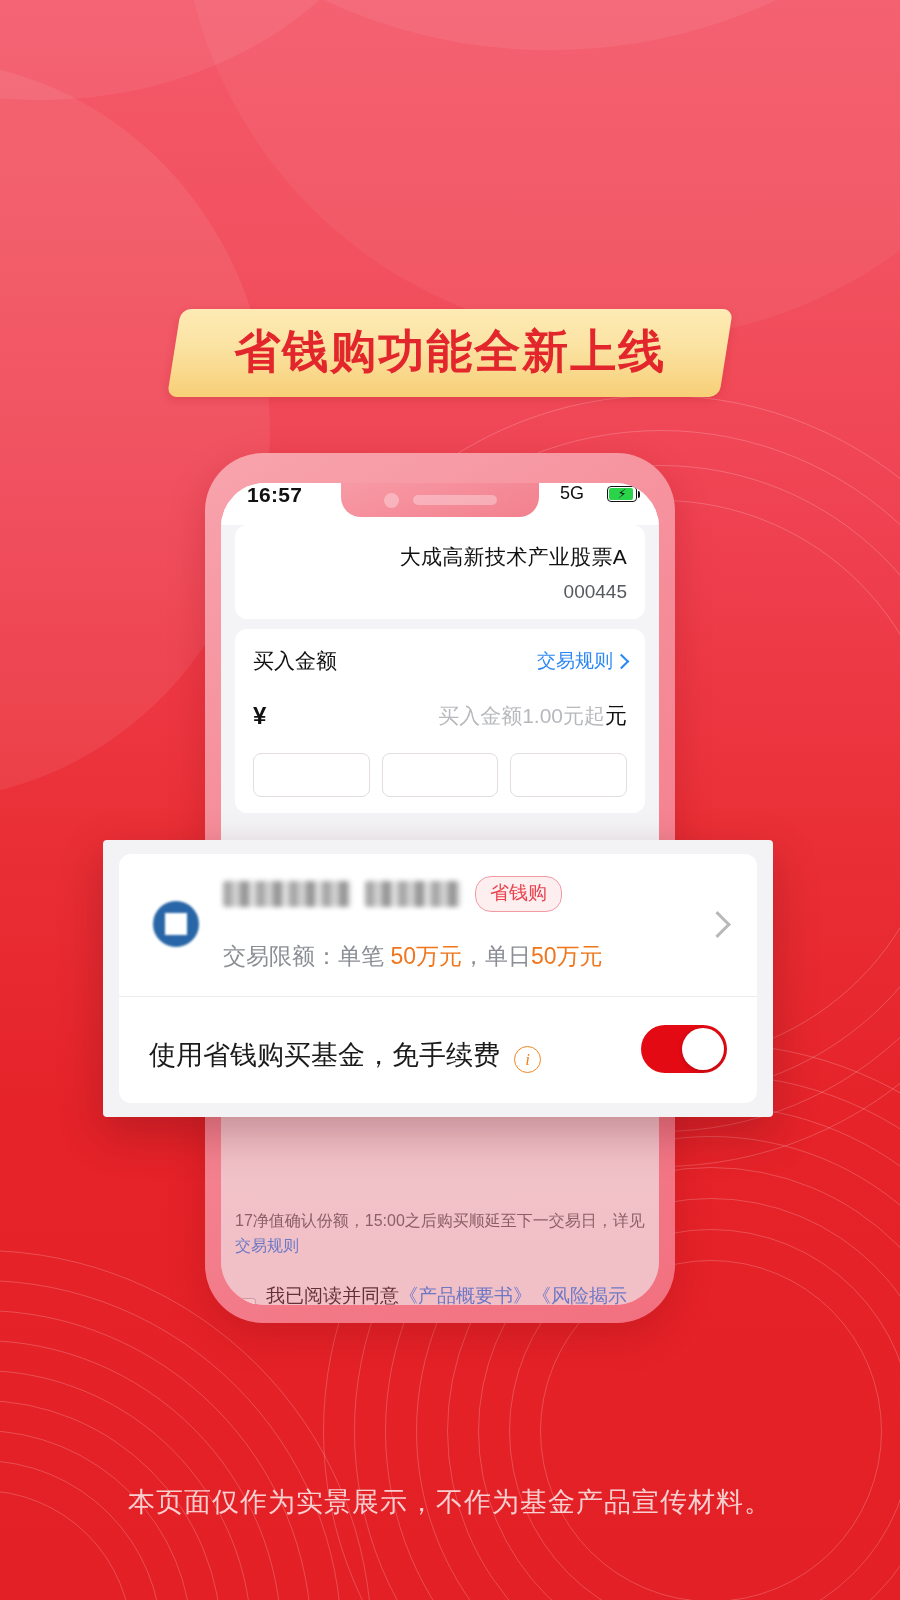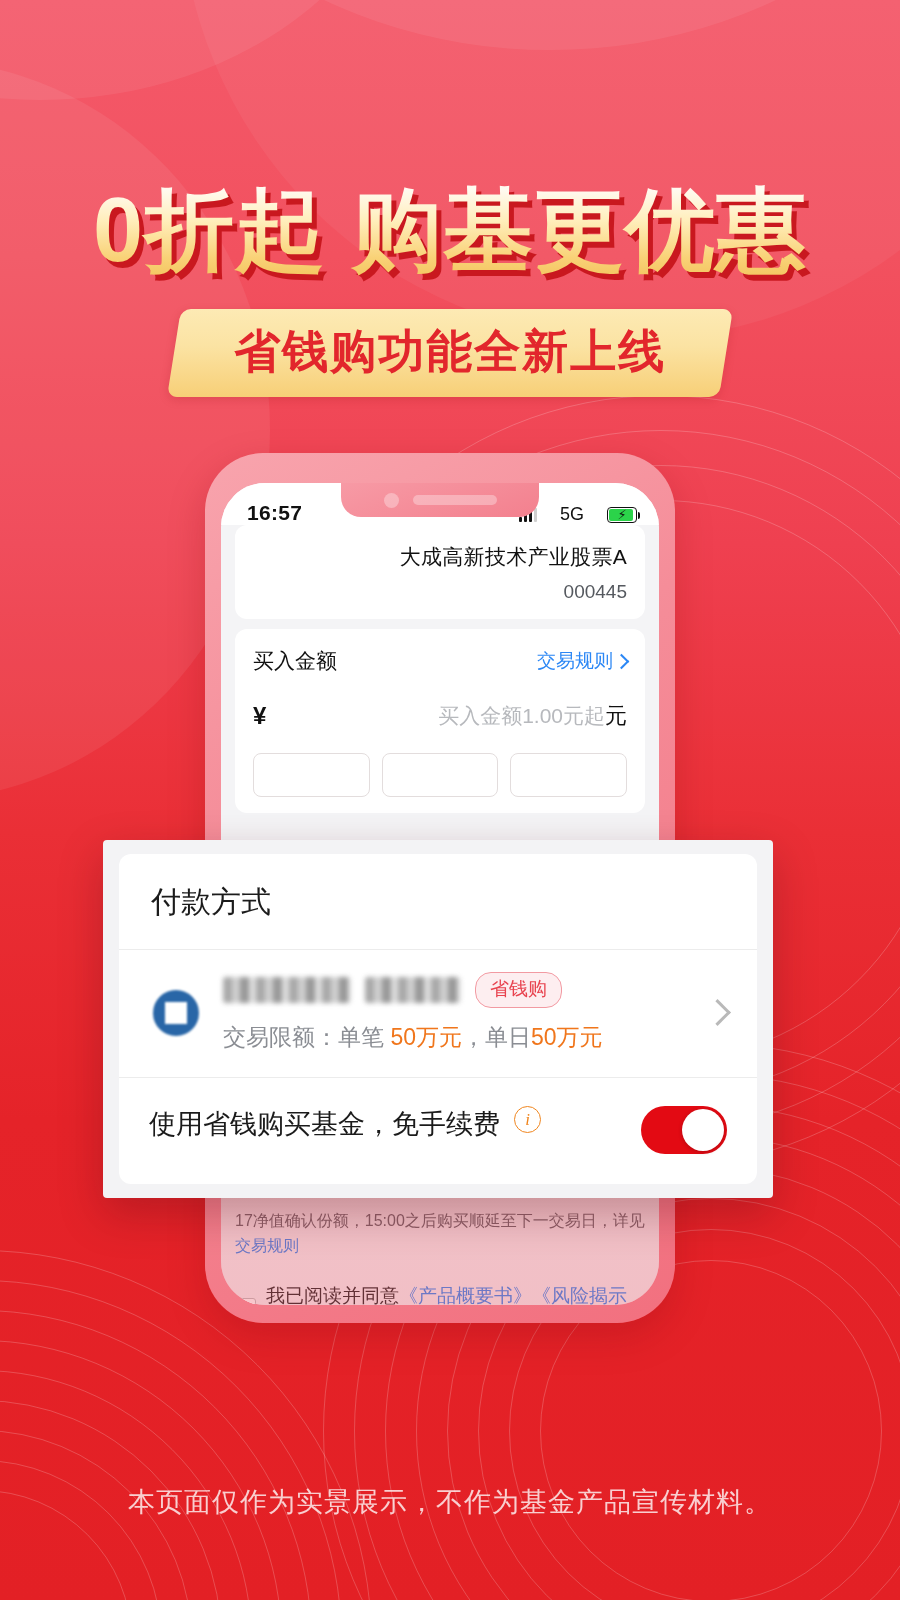--- a/index.html
+++ b/index.html
@@ -133,21 +133,21 @@
   .notch-speaker {
     width: 84px; height: 10px; border-radius: 6px;
     background: rgba(255,255,255,0.32);
   }
 
   .statusbar {
     position: relative;
     height: 42px;
     background: #ffffff;
     display: flex;
-    align-items: flex-end;
+    align-items: flex-start;
     justify-content: space-between;
     padding: 0 22px 0 26px;
     box-sizing: border-box;
   }
   .status-time {
     font-size: 21px; font-weight: bold; color: #111;
     letter-spacing: 0.3px;
   }
   .status-right {
     display: flex; align-items: center; gap: 23px;
@@ -328,33 +328,33 @@
   .badge {
     border: 1px solid #f29aa2;
     background: #fdeef0;
     color: #e8434f;
     font-size: 19px;
     border-radius: 16px;
     padding: 3px 14px 5px 14px;
     white-space: nowrap;
   }
   .pay-limit {
-    margin-top: 14px;
+    margin-top: 29px;
     font-size: 23px;
     color: #8a8d93;
     white-space: nowrap;
   }
   .pay-limit em { font-style: normal; color: #f0761c; }
   .chev-lg {
     width: 16px; height: 16px; flex: none;
     border-top: 3px solid #b9b9b9; border-right: 3px solid #b9b9b9;
     transform: rotate(45deg);
   }
   .toggle-row {
-    display: flex; align-items: flex-start;
+    display: flex; align-items: flex-end;
     padding: 28px 30px 30px 30px;
     gap: 14px;
   }
   .toggle-label { font-size: 27px; color: #1b1b1b; }
   .info-icon {
     width: 25px; height: 25px; border-radius: 50%;
     border: 1.8px solid #f0861f; color: #f0861f;
     font-size: 17px; font-style: italic;
     display:flex; align-items:center; justify-content:center;
     font-family: "Liberation Serif", serif;
@@ -418,21 +418,20 @@
       <div class="arc" style="width: 360px; height: 360px; left: 270px; top: 270px;"></div>
       <div class="arc" style="width: 420px; height: 420px; left: 240px; top: 240px;"></div>
       <div class="arc" style="width: 480px; height: 480px; left: 210px; top: 210px;"></div>
       <div class="arc" style="width: 540px; height: 540px; left: 180px; top: 180px;"></div>
       <div class="arc" style="width: 600px; height: 600px; left: 150px; top: 150px;"></div>
       <div class="arc" style="width: 660px; height: 660px; left: 120px; top: 120px;"></div>
       <div class="arc" style="width: 720px; height: 720px; left: 90px; top: 90px;"></div>
       <div class="arc" style="width: 780px; height: 780px; left: 60px; top: 60px;"></div>
     </div>
 
-  <div class="headline">0折起 购基更优惠</div>
 
   <div class="subbanner-wrap">
     <div class="subbanner">
       <span>省钱购功能全新上线</span>
     </div>
   </div>
 
   <div class="phone">
     <div class="phone-screen">
 
@@ -501,21 +500,20 @@
           </div>
         </div>
       </div>
 
     </div>
   </div>
 
   <div class="popup">
     <div class="popup-card">
 
-      <div class="popup-title">付款方式</div>
 
       <div class="pay-row">
         <div class="bank-logo">
           <div class="ring"></div>
             <div class="sq"></div>
         </div>
         <div class="pay-info">
           <div class="pay-line1">
             <div class="blurred blur-a"></div>
             <div class="blurred blur-b"></div>

